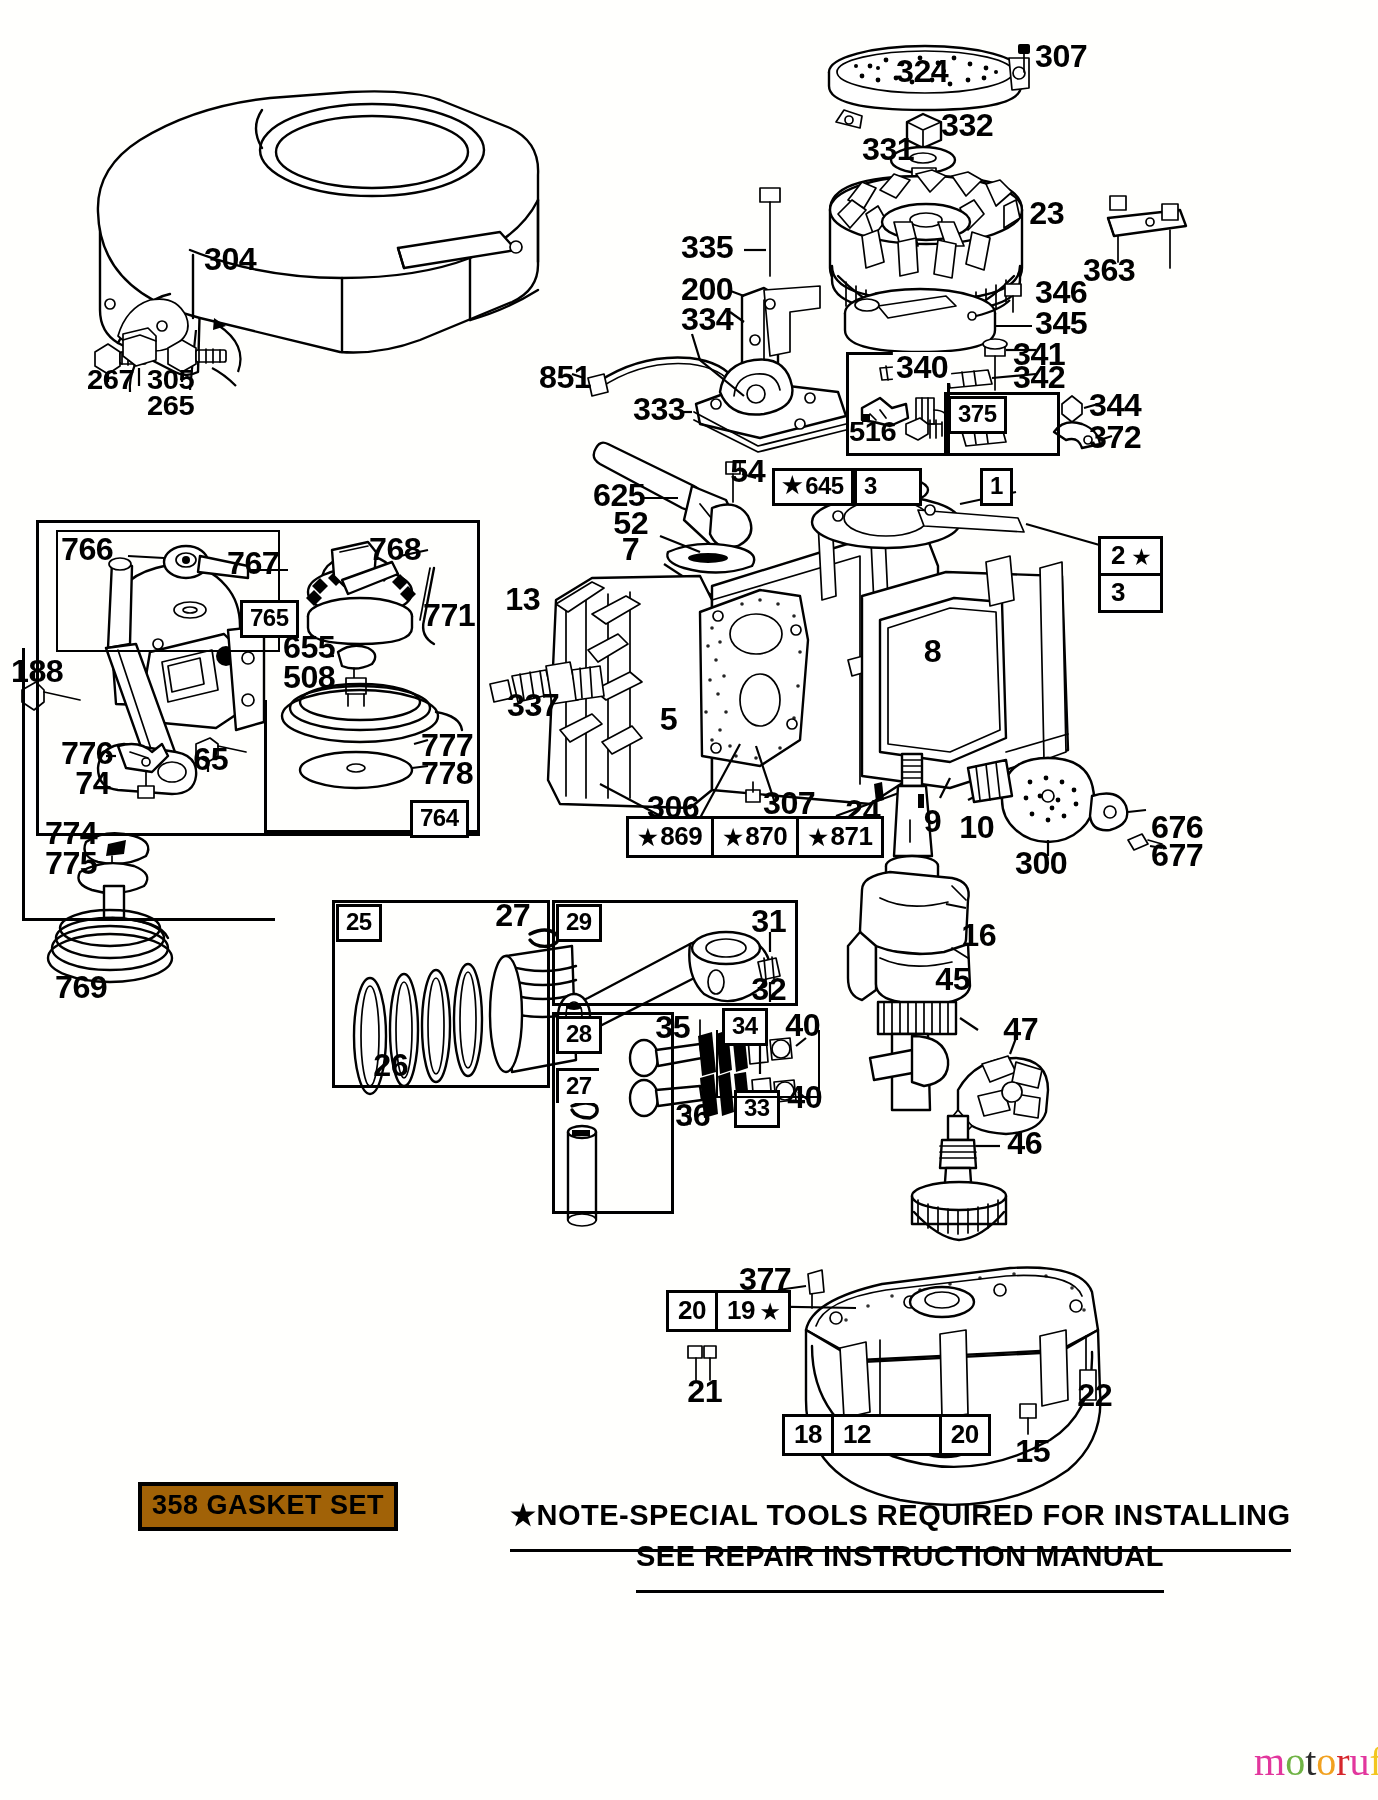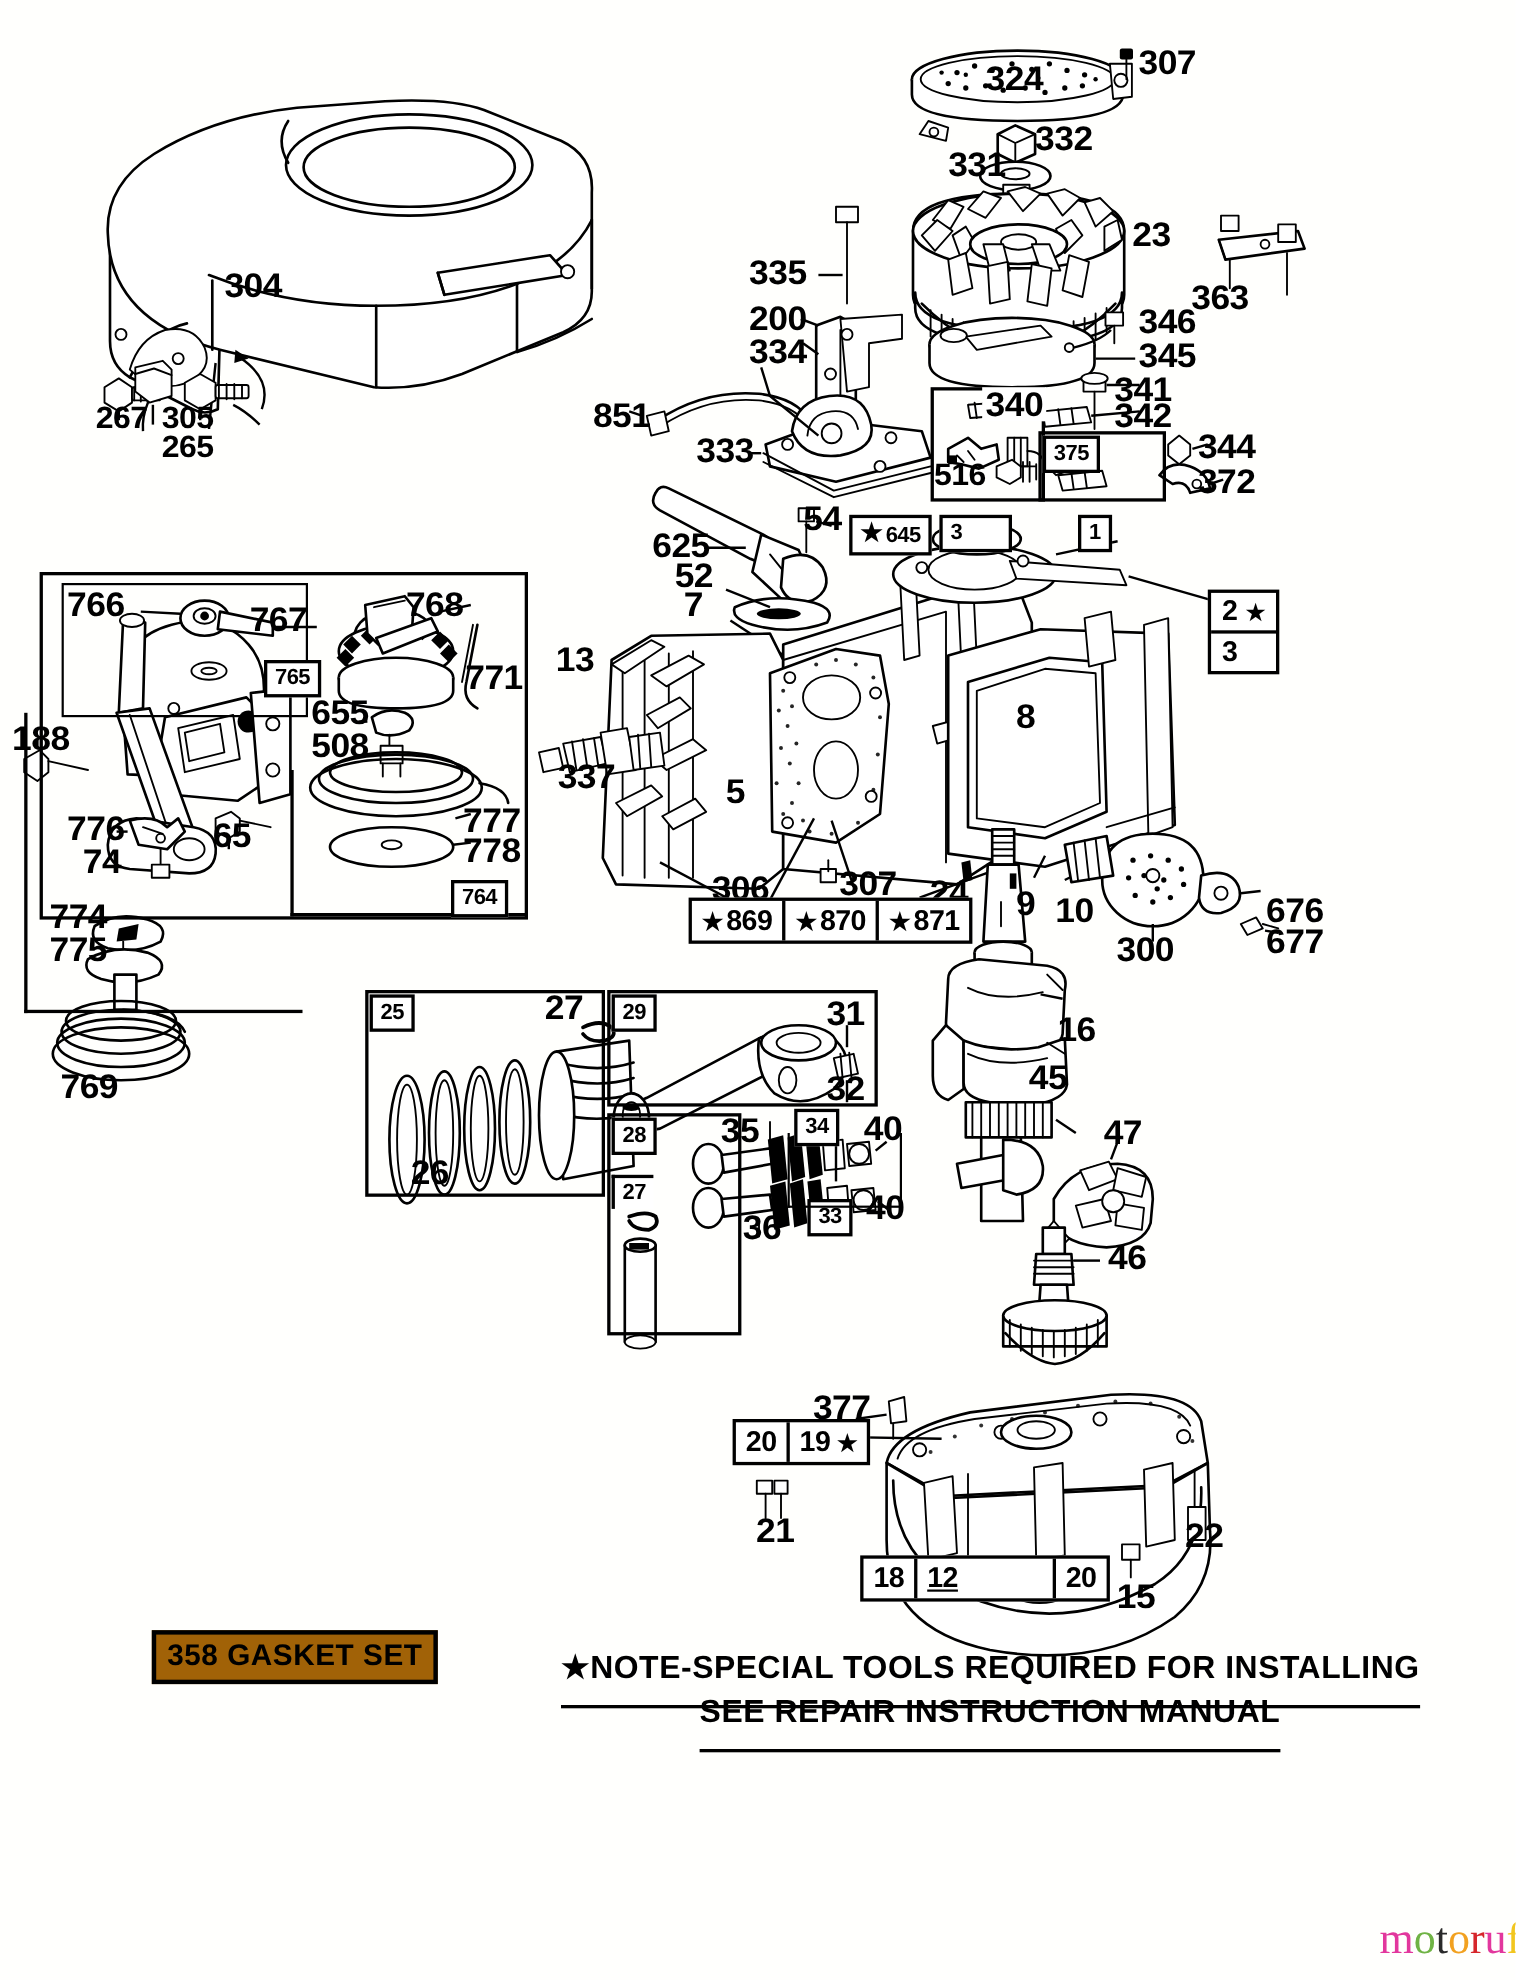--- a/index.html
+++ b/index.html
@@ -29,21 +29,21 @@
   }
   .n-xl{font-size:31px;}
   .n-lg{font-size:28px;}
 
   
   .boxnum{
     position:absolute;
     border:3px solid #000;
     background:#fff;
     font-weight:bold;
-    font-size:20px;
+    font-size:24px;
     line-height:1;
     padding:3px 7px 5px 7px;
     white-space:nowrap;
     letter-spacing:-0.5px;
   }
   .boxnum.star:before{
     content:"\2605";
     font-size:23px;
     margin-right:3px;
     position:relative;
@@ -973,21 +973,21 @@
 
   <div class="num n-xl" style="left:740px;top:1264px;">377</div>
   <div class="boxgroup" style="left:666px;top:1290px;">
     <span>20</span>
     <span class="starafter">19</span>
   </div>
   <div class="num n-xl" style="left:688px;top:1376px;">21</div>
   <div class="num n-xl" style="left:1078px;top:1380px;">22</div>
   <div class="boxgroup" style="left:782px;top:1414px;align-items:flex-end;">
     <span>18</span>
-    <span style="padding-right:86px;text-decoration:underline;">12</span>
+    <span style="padding-right:68px;">12</span>
     <span>20</span>
   </div>
   <div class="num n-xl" style="left:1016px;top:1436px;">15</div>
 
   <div class="labelbar" style="left:138px;top:1466px;">358 GASKET SET</div>
 
   <div class="note" style="left:510px;top:1498px;font-size:29px;">
     <span class="u">★NOTE-SPECIAL TOOLS REQUIRED  FOR INSTALLING</span>
   </div>
   <div class="note" style="left:636px;top:1540px;font-size:29px;">

